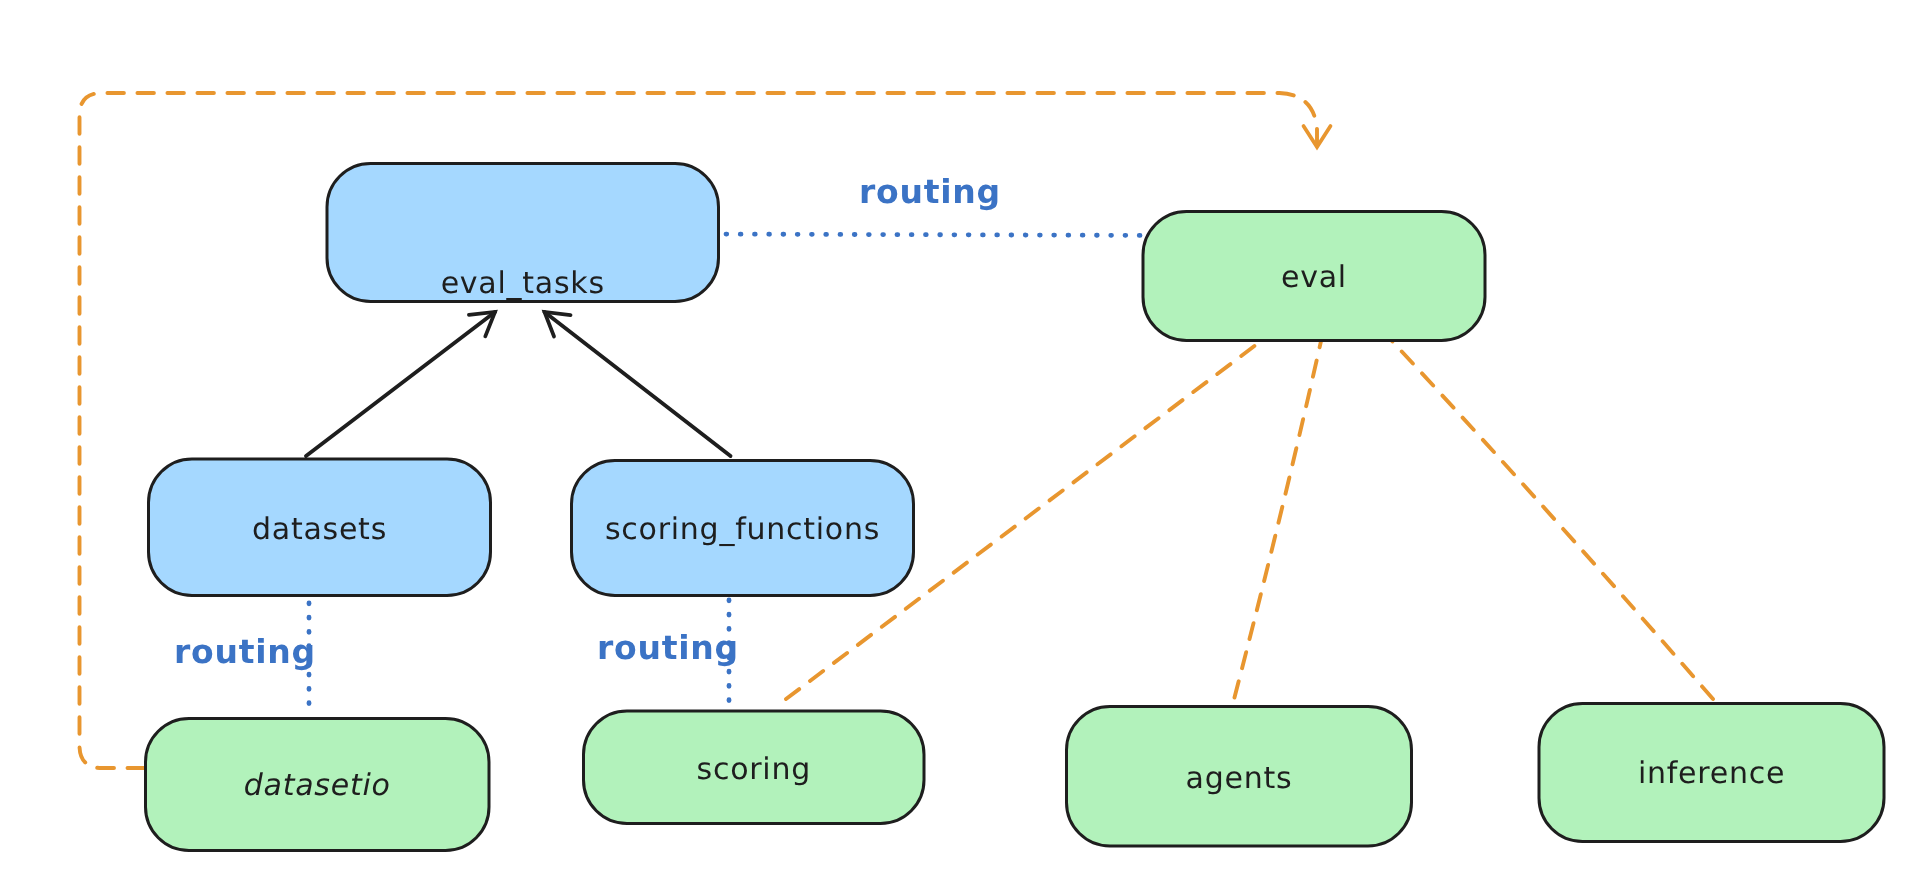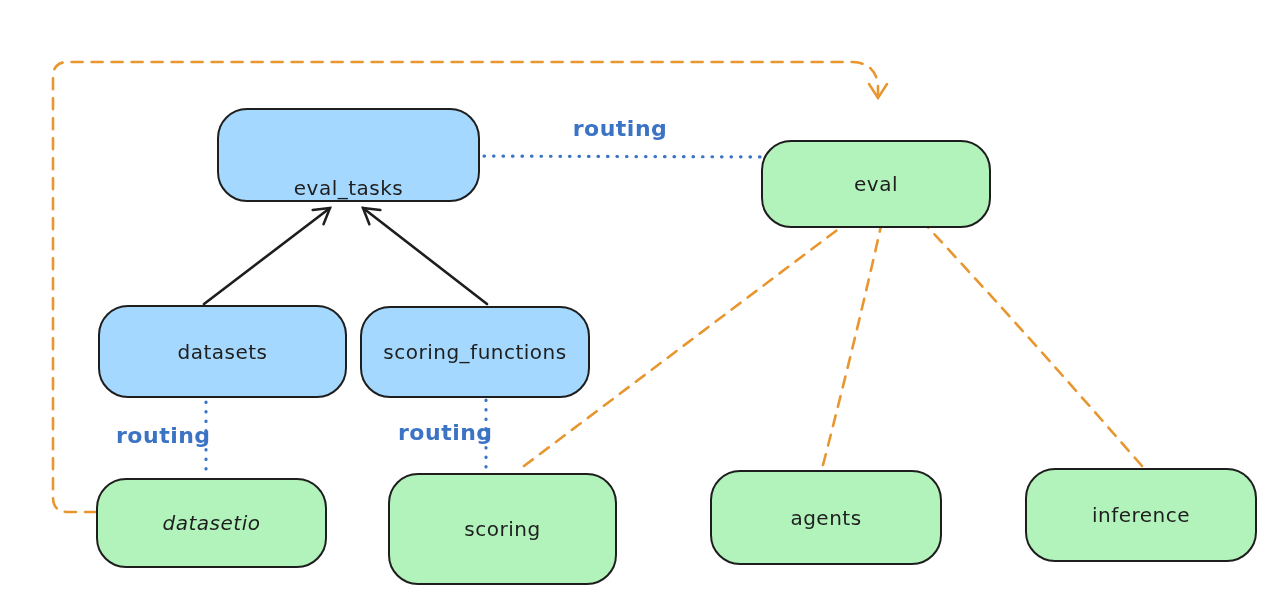--- a/index.html
+++ b/index.html
@@ -26,24 +26,24 @@
     justify-content: center;
     font-size: 20px;
     color: var(--node-stroke, #1e1e1e);
     letter-spacing: 0.5px;
   }
   .node.blue  { background: var(--node-blue-fill, #a5d8ff); }
   .node.green { background: var(--node-green-fill, #b2f2bb); }
 
   .node-eval-tasks        { left: 217px;  top: 108px; width: 263px; height: 94px; align-items: flex-end; }
   .node-eval              { left: 761px;  top: 107px; width: 230px; height: 88px; margin-top: 33px; }
-  .node-datasets          { left: 98px;   top: 305px; width: 249px; height: 93px; }
-  .node-scoring-functions { left: 360px;  top: 306px; width: 230px; height: 92px; }
+  .node-datasets          { left: 98px;   top: 305px; width: 230px; height: 93px; }
+  .node-scoring-functions { left: 380px;  top: 306px; width: 230px; height: 92px; }
   .node-datasetio         { left: 96px;   top: 478px; width: 231px; height: 90px; font-style: italic; }
-  .node-scoring           { left: 388px;  top: 473px; width: 229px; height: 112px; }
+  .node-scoring           { left: 388px;  top: 473px; width: 229px; height: 77px; }
   .node-agents            { left: 710px;  top: 470px; width: 232px; height: 95px; }
   .node-inference         { left: 1025px; top: 468px; width: 232px; height: 94px; }
 
   .edge-label {
     position: absolute;
     color: var(--routing-blue, #3b73c5);
     font-size: 22px;
     font-weight: bold;
     letter-spacing: 0.5px;
   }

